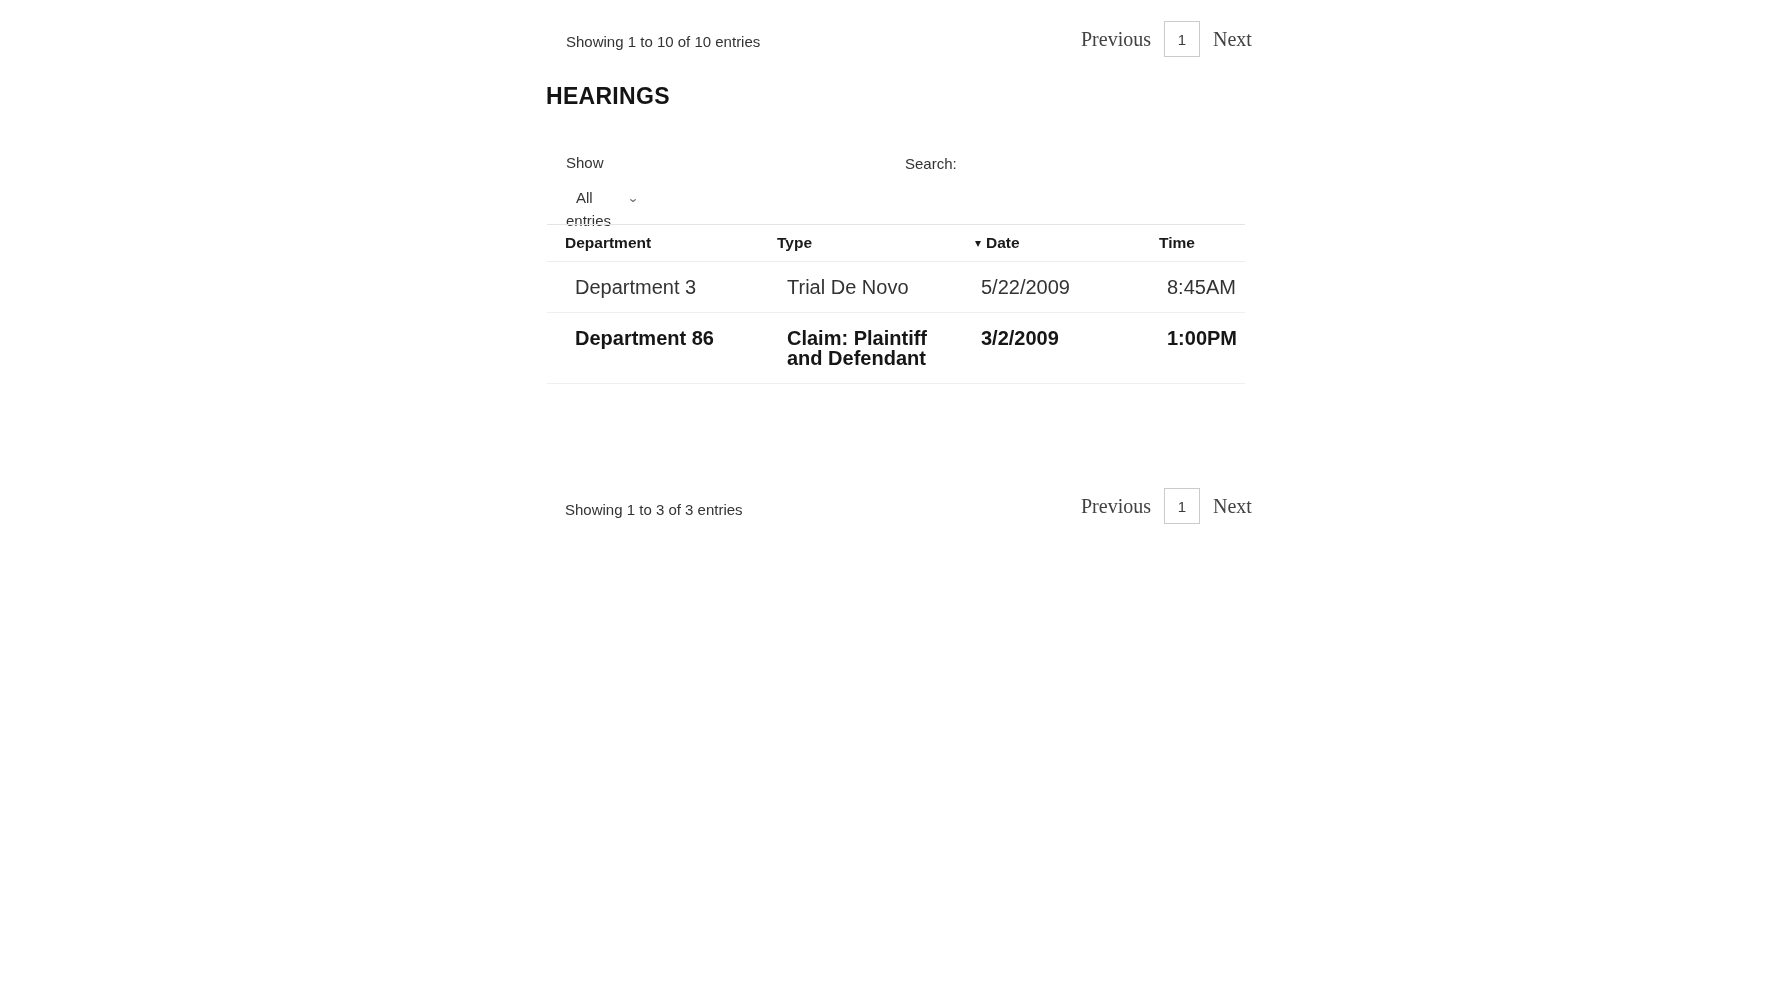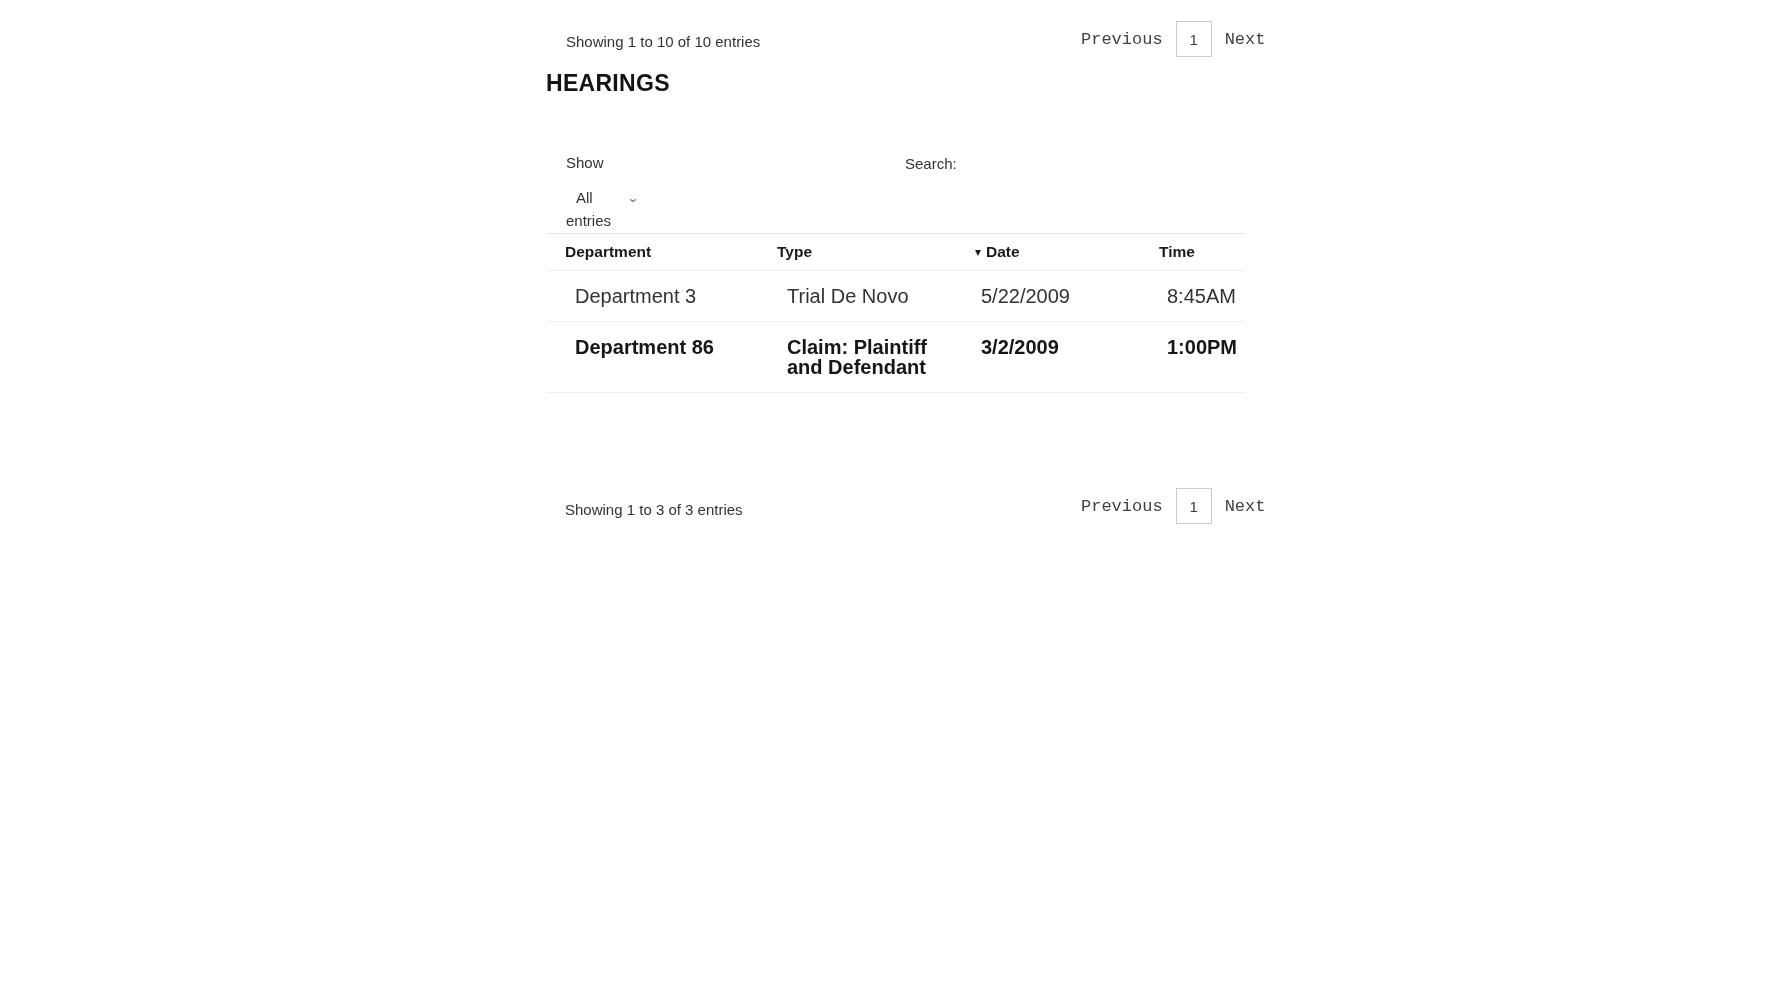--- a/index.html
+++ b/index.html
@@ -23,45 +23,45 @@
 
   .pagination {
     position: absolute;
     display: flex;
     align-items: center;
   }
   #top-pagination { left: 1081px; top: 21px; }
   #bottom-pagination { left: 1081px; top: 488px; }
 
   .page-btn {
-    font-size: 17px;
+    font-size: 20px;
     color: #424242;
     cursor: pointer;
     background: none;
     border: none;
-    font-family: Liberation Mono, monospace;
+    font-family: Liberation Serif, serif;
     padding: 0;
   }
   .current-page {
     width: 36px; height: 36px;
     margin: 0 13px;
     border: 1px solid #cbcbcb;
     background: #ffffff;
     display: flex;
     align-items: center;
     justify-content: center;
     font-size: 15px;
     color: #3a3a3a;
     cursor: pointer;
   }
 
   
   #page-title {
     position: absolute;
-    left: 546px; top: 70px;
+    left: 546px; top: 83px;
     font-size: 23px;
     font-weight: 700;
     color: #141414;
     letter-spacing: 0.3px;
   }
 
   
   #length-control {
     position: absolute;
     left: 566px; top: 152px;
@@ -99,21 +99,21 @@
     background: transparent;
     margin-left: 10px;
     width: 180px; height: 26px;
     font-size: 15px;
     font-family: inherit;
   }
 
   
   #hearings-table {
     position: absolute;
-    left: 547px; top: 233px;
+    left: 547px; top: 224px;
     width: 698px;
     border-collapse: collapse;
     table-layout: fixed;
   }
   #hearings-table col.c-department { width: 212px; }
   #hearings-table col.c-type       { width: 212px; }
   #hearings-table col.c-date       { width: 180px; }
   #hearings-table col.c-time       { width: 94px;  }
 
   #hearings-table thead tr { border-top: 1px solid #e4e4e4; }

